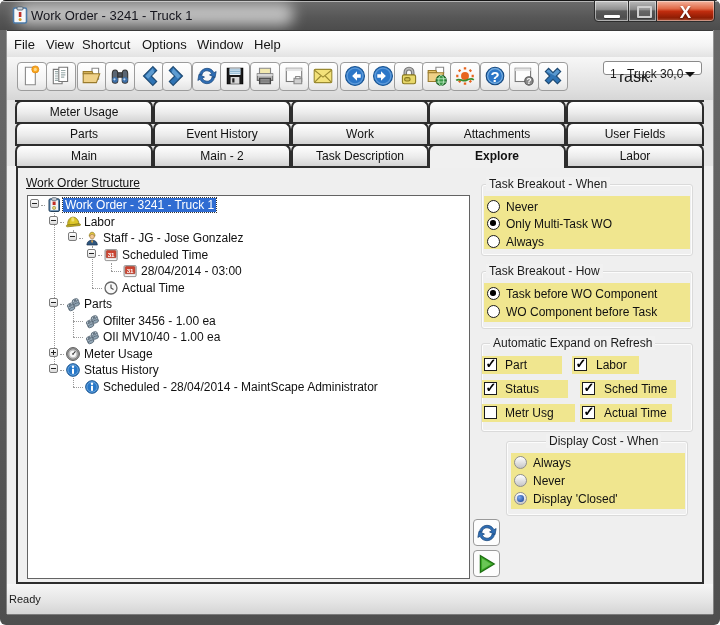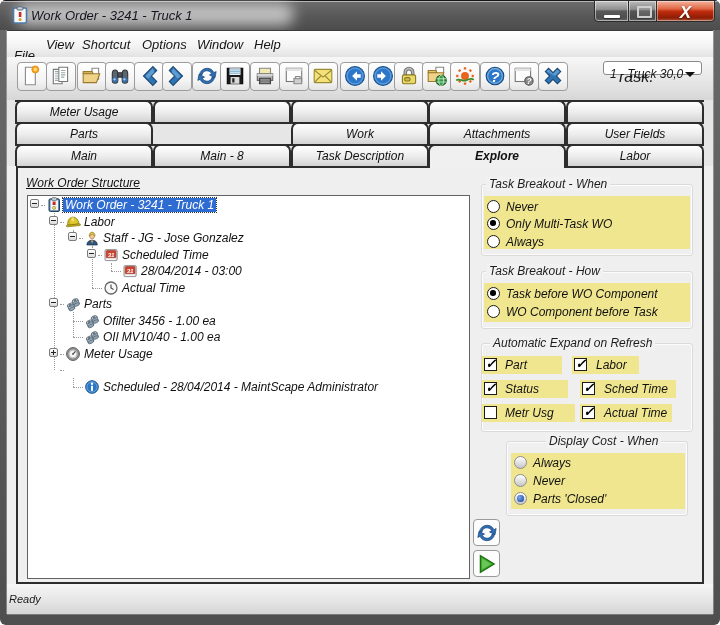--- a/index.html
+++ b/index.html
@@ -1,17 +1,17 @@
 <!DOCTYPE html>
 <html><head>
 <meta charset="utf-8">
 <style>
   html,body{margin:0;padding:0;}
   body{width:720px;height:625px;overflow:hidden;font-family:"Liberation Sans",sans-serif;}
-  #win{position:absolute;left:0;top:0;width:720px;height:625px;background:linear-gradient(#6a6a6a,#4e4e4e);border-radius:6px;overflow:hidden;font-style:italic;}
+  #win{position:absolute;left:0;top:0;width:720px;height:625px;background:linear-gradient(#6a6a6a,#4e4e4e);border-radius:6px;overflow:hidden;}
   .abs{position:absolute;}
   #frame-top{left:0;top:0;width:720px;height:30px;background:linear-gradient(#6d6d6d,#565656 60%,#4c4c4c);}
   #frame-top b{position:absolute;left:0;top:0;width:720px;height:1px;background:#151515;}
   #frame-top i{position:absolute;left:1px;top:1px;width:718px;height:1px;background:rgba(255,255,255,.5);}
   #title-glow{left:16px;top:3px;width:278px;height:23px;background:rgba(255,255,255,.62);border-radius:12px;filter:blur(7px);}
   #titletext{left:31px;top:8px;font-size:13px;color:#15151d;}
   #wbtns{left:594px;top:0;width:122px;height:23px;}
   .wb{position:absolute;top:0;height:22px;border:1px solid #2c2c2c;box-sizing:border-box;}
   #wb-min{left:0;width:35px;background:linear-gradient(#c2c2c2,#909090 42%,#5a5a5a 50%,#4e4e4e 82%,#636363);border-radius:0 0 0 4px;box-shadow:inset 0 0 0 1px rgba(255,255,255,.5);}
   #wb-max{left:34px;width:29px;background:linear-gradient(#bababa,#8a8a8a 42%,#565656 50%,#4a4a4a 82%,#5e5e5e);box-shadow:inset 0 0 0 1px rgba(255,255,255,.45);}
@@ -80,21 +80,21 @@
       </div>
     <div class="wb" id="wb-max">
         <div class="maxg"></div>
       </div>
     <div class="wb" id="wb-close">
         <div class="xg">X</div>
       </div>
   </div>
   <div class="abs" id="client">
     <div class="abs" id="menubar">
-      <span class="mi" style="left:7px;margin-top:11px;">File</span>
+      <span class="mi" style="left:7px;">File</span>
       <span class="mi" style="left:39px;">View</span>
       <span class="mi" style="left:75px;">Shortcut</span>
       <span class="mi" style="left:135px;">Options</span>
       <span class="mi" style="left:190px;">Window</span>
       <span class="mi" style="left:247px;">Help</span>
     </div>
     <div class="abs" id="toolbar">
       <div class="tbtn" style="left:10px;">
           <svg width="20" height="20" viewBox="0 0 20 20">
             <path d="M4 2h9v16H4z" fill="#fff" stroke="#8a8a8a" stroke-width="1"></path>
@@ -255,27 +255,28 @@
     <div class="abs" id="tabs">
         <div class="trow" style="top:0;">
           <div class="tab" style="left:0px;">Meter Usage</div>
           <div class="tab" style="left:138px;"></div>
           <div class="tab" style="left:276px;"></div>
           <div class="tab" style="left:413px;"></div>
           <div class="tab" style="left:551px;"></div>
         </div>
         <div class="trow" style="top:22px;">
           <div class="tab" style="left:0px;">Parts</div>
+          <div class="tab" style="left:138px;">Event History</div>
           <div class="tab" style="left:276px;">Work</div>
           <div class="tab" style="left:413px;">Attachments</div>
           <div class="tab" style="left:551px;">User Fields</div>
         </div>
         <div class="trow" style="top:44px;">
           <div class="tab" style="left:0px;">Main</div>
-          <div class="tab" style="left:138px;">Main - 8</div>
+          <div class="tab" style="left:138px;">Main - 2</div>
           <div class="tab" style="left:276px;">Task Description</div>
           <div class="tab tabsel" style="left:413px;">Explore</div>
           <div class="tab" style="left:551px;">Labor</div>
         </div>
       </div>
     <div class="abs" id="content">
       <div class="abs" id="wos-label">Work Order Structure</div>
       <div class="abs" id="tree">
           <div style="position:absolute;left:26px;top:17.0px;width:1px;height:157.0px;border-left:1px dotted #9a9a9a;"></div>
           <div style="position:absolute;left:45px;top:33.5px;width:1px;height:8.5px;border-left:1px dotted #9a9a9a;"></div>
@@ -415,20 +416,30 @@
             <div class="ticon" style="left:37px;top:0;"><svg width="16" height="16" viewBox="0 0 16 16">
                 <circle cx="8" cy="8" r="6.4" fill="#aaaaaa" stroke="#555" stroke-width="1"></circle>
 <circle cx="8" cy="8" r="5.2" fill="#c8c8c8" stroke="#6e6e6e" stroke-width=".8"></circle>
 <circle cx="8" cy="8" r="3.9" fill="#f6f6f6" stroke="#888" stroke-width=".5"></circle>
 <path d="M8 8l2.4-2.6" stroke="#333" stroke-width="1.1"></path>
 <circle cx="8" cy="8" r=".9" fill="#555"></circle>
               </svg></div>
             <span class="txt" style="left:56px;">Meter Usage</span>
           </div>
           <div style="position:absolute;left:32px;top:174.0px;width:4px;height:1px;border-top:1px dotted #9a9a9a;"></div>
+          <div class="trw" style="left:0;top:166.0px;width:441px;">
+            <div class="handle" style="left:21px;top:2px;"></div>
+            <div class="ticon" style="left:37px;top:0;"><svg width="16" height="16" viewBox="0 0 16 16">
+                <circle cx="8" cy="8" r="6.3" fill="#2878c8" stroke="#14508c"></circle>
+<circle cx="8" cy="8" r="5.1" fill="none" stroke="#70a8dc" stroke-width=".9"></circle>
+<rect x="7" y="6.8" width="2" height="5" fill="#fff"></rect>
+                <circle cx="8" cy="4.7" r="1.2" fill="#fff"></circle>
+              </svg></div>
+            <span class="txt" style="left:56px;">Status History</span>
+          </div>
           <div style="position:absolute;left:45px;top:190.5px;width:10px;height:1px;border-top:1px dotted #9a9a9a;"></div>
           <div class="trw" style="left:0;top:182.5px;width:441px;">
             <div class="ticon" style="left:56px;top:0;"><svg width="16" height="16" viewBox="0 0 16 16">
                 <circle cx="8" cy="8" r="6.3" fill="#2878c8" stroke="#14508c"></circle>
 <circle cx="8" cy="8" r="5.1" fill="none" stroke="#70a8dc" stroke-width=".9"></circle>
 <rect x="7" y="6.8" width="2" height="5" fill="#fff"></rect>
                 <circle cx="8" cy="4.7" r="1.2" fill="#fff"></circle>
               </svg></div>
             <span class="txt" style="left:75px;">Scheduled - 28/04/2014 - MaintScape Administrator</span>
           </div>
@@ -470,21 +481,21 @@
         <div class="cb on" style="left:564px;top:238px;"></div>
         <div class="lbl" style="left:586px;top:238px;">Actual Time</div>
         <div class="group" style="left:488px;top:273px;width:182px;height:75px;"></div>
         <div class="gtitle" style="left:496px;top:266px;margin-left:32px;">Display Cost - When</div>
         <div class="ypanel" style="left:493px;top:285px;width:174px;height:56px;"></div>
         <div class="vradio" style="left:496px;top:288px;"></div>
         <div class="lbl" style="left:515px;top:288px;">Always</div>
         <div class="vradio" style="left:496px;top:306px;"></div>
         <div class="lbl" style="left:515px;top:306px;">Never</div>
         <div class="vradio on" style="left:496px;top:324px;"></div>
-        <div class="lbl" style="left:515px;top:324px;">Parts 'Closed'</div>
+        <div class="lbl" style="left:515px;top:324px;">Display 'Closed'</div>
         <div class="sqbtn" style="left:455px;top:351px;">
           <svg width="20" height="20" viewBox="0 0 20 20">
             <path d="M10 3a7 7 0 0 1 6.3 4l2-1-1 5.5-5-2.5 2-1A4.8 4.8 0 0 0 10 5.2 4.8 4.8 0 0 0 5.4 9H3.1A7 7 0 0 1 10 3z" fill="#2e6db4" stroke="#1c4a7e" stroke-width=".7"></path>
 <path d="M10 17a7 7 0 0 1-6.3-4l-2 1 1-5.5 5 2.5-2 1a4.8 4.8 0 0 0 4.3 2.8 4.8 4.8 0 0 0 4.6-3.8h2.3A7 7 0 0 1 10 17z" fill="#2e6db4" stroke="#1c4a7e" stroke-width=".7"></path>
           </svg>
         </div>
         <div class="sqbtn" style="left:455px;top:382px;">
           <svg width="20" height="20" viewBox="0 0 20 20">
             <path d="M4 2.5v15l12.5-7.5z" fill="#3fae2a" stroke="#1e7012" stroke-width="1.2"></path>
             <path d="M5.5 5v10l8-5z" fill="#7ed06a" opacity=".7"></path>

